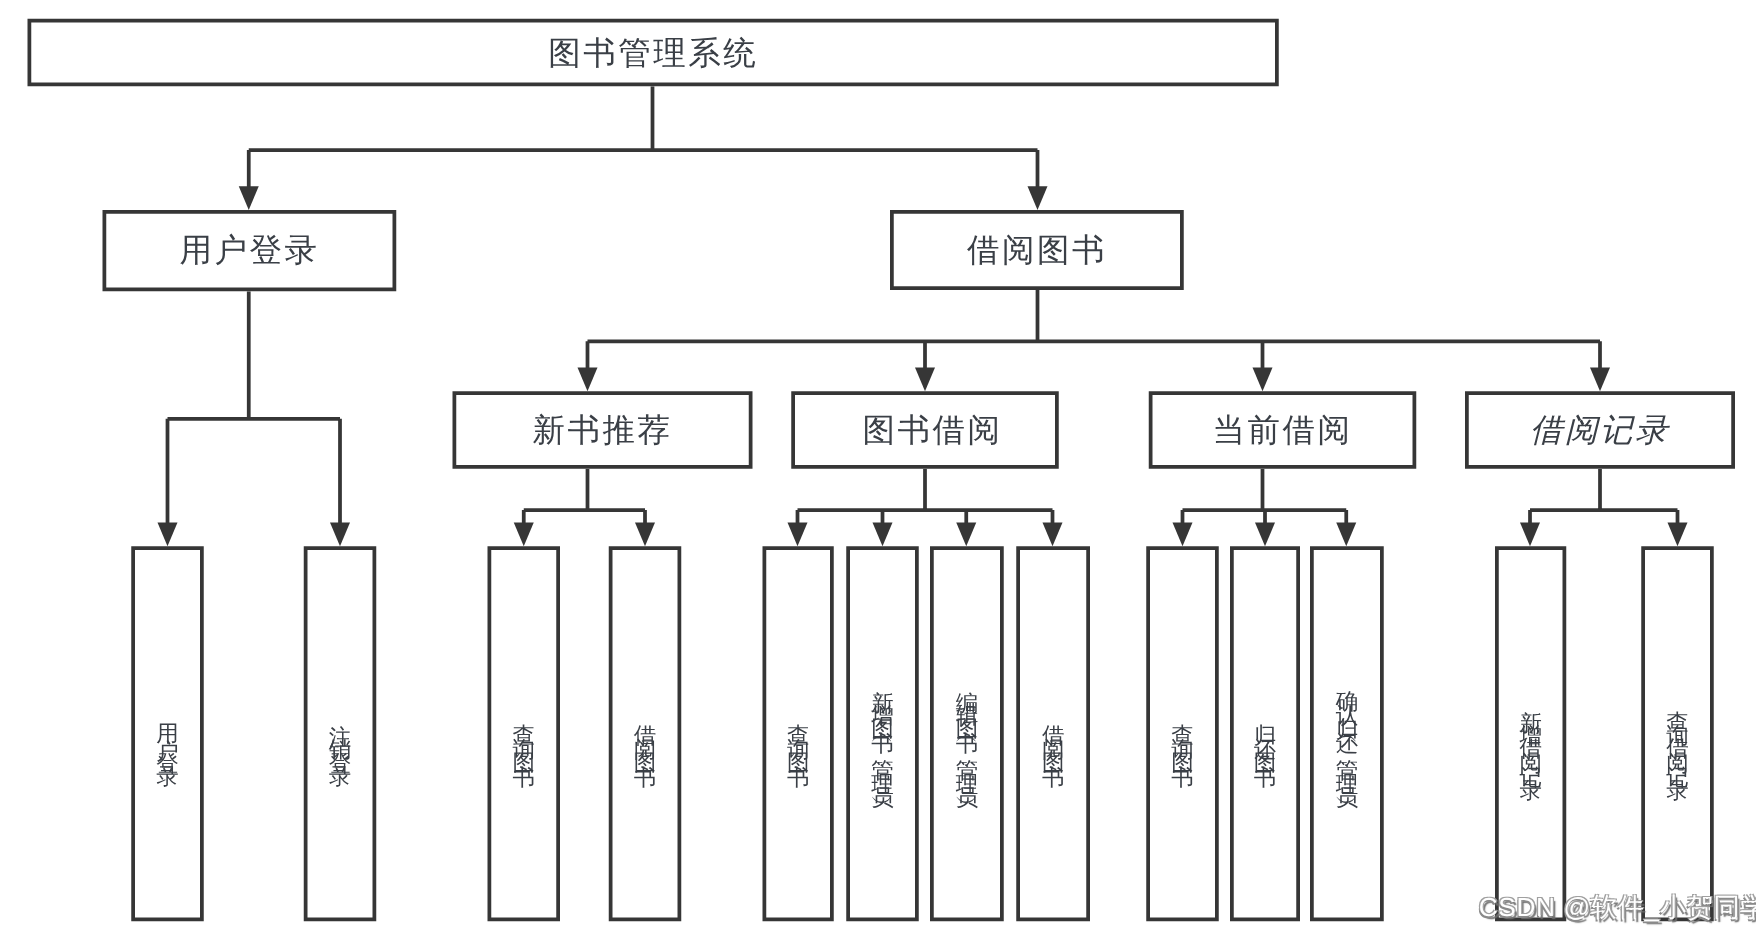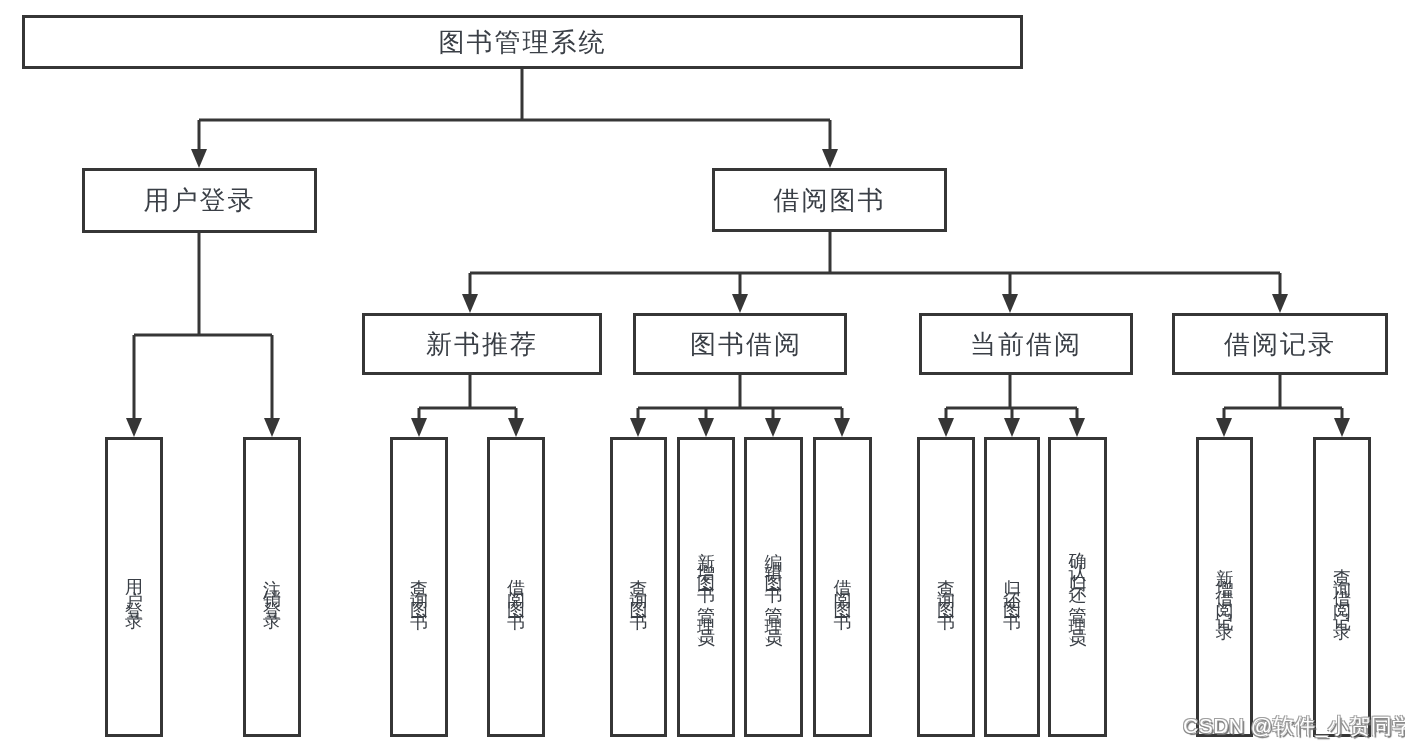--- a/index.html
+++ b/index.html
@@ -100,21 +100,21 @@
 
   <div class="box" style="left:362px; top:313px; width:240px; height:62px;">
     <span class="h-label">新书推荐</span>
   </div>
   <div class="box" style="left:633px; top:313px; width:214px; height:62px;padding-left:12px;">
     <span class="h-label">图书借阅</span>
   </div>
   <div class="box" style="left:903px; top:313px; width:214px; height:62px;margin-left:16px;">
     <span class="h-label">当前借阅</span>
   </div>
-  <div class="box" style="left:1172px; top:313px; width:216px; height:62px;">
+  <div class="box" style="left:1172px; top:313px; width:216px; height:62px;font-style:italic;">
     <span class="h-label">借阅记录</span>
   </div>
 
   <div class="box" style="left:105px; top:437px; width:58px; height:300px;">
     <span class="v-label">用户登录</span>
   </div>
   <div class="box" style="left:243px; top:437px; width:58px; height:300px;">
     <span class="v-label">注销登录</span>
   </div>
 

